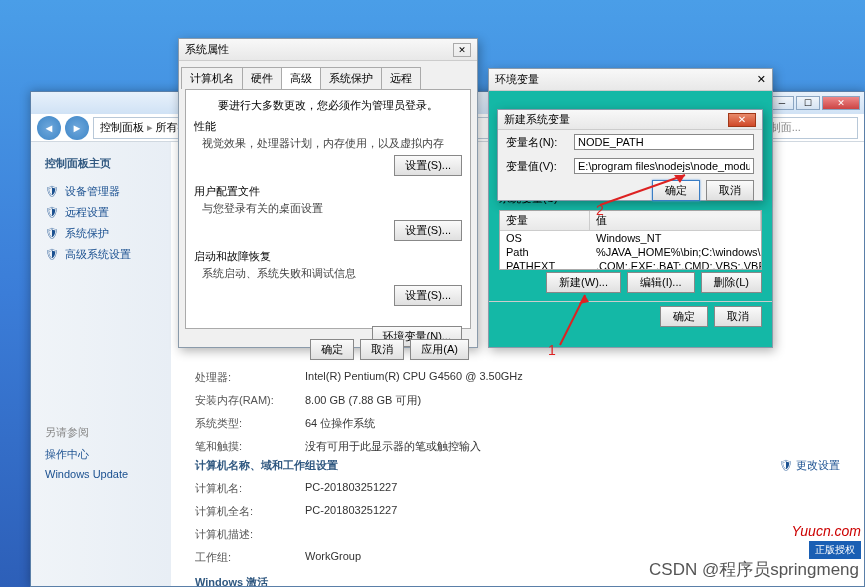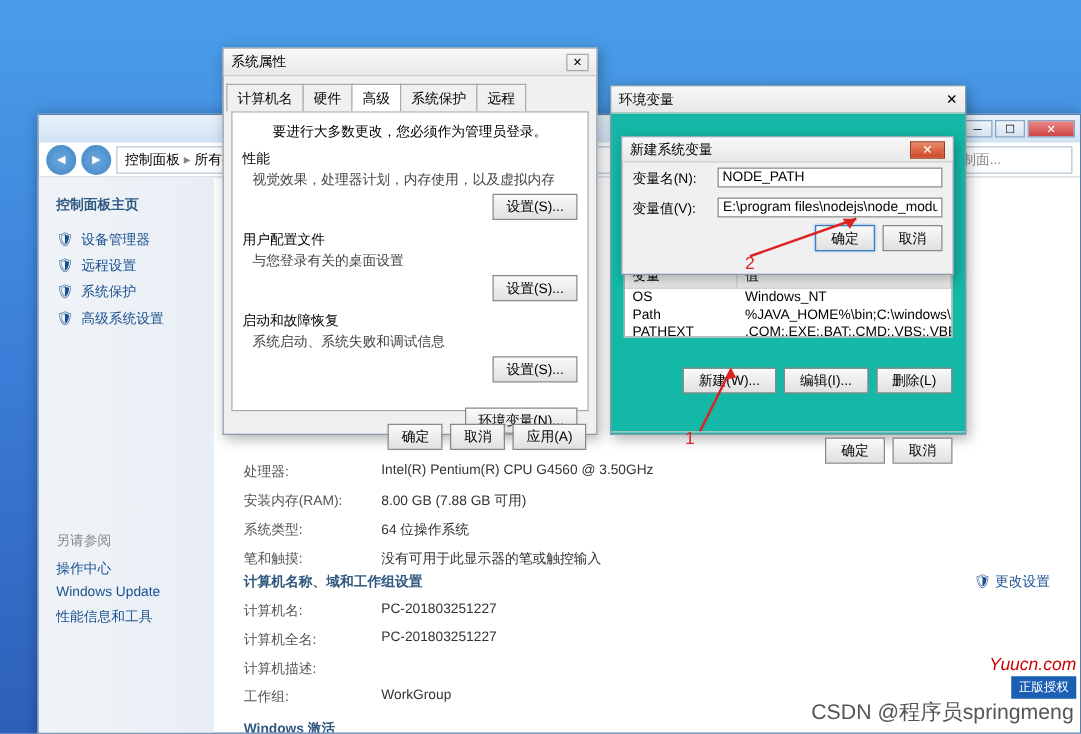--- a/index.html
+++ b/index.html
@@ -64,25 +64,25 @@
 .envdlg .slbl { margin-bottom: 4px; }
 .envdlg .tbl { border: 1px solid #aaa; background: #fff; height: 60px; overflow: hidden; }
 .envdlg .tbl .hdr { display: flex; background: linear-gradient(#f8f8f8,#e8e8e8); border-bottom: 1px solid #ccc; }
 .envdlg .tbl .hdr div { padding: 2px 6px; border-right: 1px solid #ccc; }
 .envdlg .tbl .hdr .c1 { width: 90px; }
 .envdlg .tbl .hdr .c2 { flex: 1; }
 .envdlg .tbl .r { display: flex; font-size: 10px; }
 .envdlg .tbl .r div { padding: 1px 6px; white-space: nowrap; overflow: hidden; }
 .envdlg .tbl .r .c1 { width: 90px; }
 .envdlg .tbl .r .c2 { flex: 1; }
-.envdlg .brow { display: flex; justify-content: flex-end; gap: 6px; padding: 24px 0; align-items: flex-end; }
+.envdlg .brow { display: flex; justify-content: flex-end; gap: 6px; padding: 2px 0; align-items: flex-end; }
 .envdlg .footer { display: flex; justify-content: flex-end; gap: 6px; padding: 4px 10px; border-top: 1px solid #ccc; }
 
 
-.newdlg { position: absolute; left: 497px; top: 109px; width: 266px; height: 111px; background: #f0f0f0; border: 1px solid #8a9aaa; box-shadow: 2px 3px 10px rgba(0,0,0,0.3); z-index: 10; }
+.newdlg { position: absolute; left: 497px; top: 109px; width: 266px; height: 92px; background: #f0f0f0; border: 1px solid #8a9aaa; box-shadow: 2px 3px 10px rgba(0,0,0,0.3); z-index: 10; }
 .newdlg .titlebar { height: 20px; background: linear-gradient(#f8f8f8,#e8e8e8); display: flex; align-items: center; padding: 0 6px; justify-content: space-between; border-bottom: 1px solid #ccc; }
 .newdlg .x { width: 28px; height: 14px; background: linear-gradient(#e88a6a,#d04828); color: #fff; display: flex; align-items: center; justify-content: center; cursor: pointer; font-size: 10px; border: 1px solid #a03818; }
 .newdlg .row { display: flex; align-items: center; padding: 4px 8px; gap: 8px; }
 .newdlg .row .lbl { width: 60px; }
 .newdlg .row input { flex: 1; border: 1px solid #888; padding: 1px 3px; font-size: 11px; }
 .newdlg .footer { display: flex; justify-content: flex-end; gap: 6px; padding: 2px 8px 4px; }
 .newdlg .btn.primary { border: 1px solid #3a7dc4; box-shadow: 0 0 2px #5a9de4; }
 
 .btn { display: inline-block; padding: 2px 12px; border: 1px solid #888; background: linear-gradient(#fafafa,#e0e0e0); cursor: pointer; font-size: 11px; }
 
@@ -155,21 +155,20 @@
           </div>
         <div class="item">
             <span class="ico">🛡</span>
             <span>高级系统设置</span>
           </div>
         <div class="sep"></div>
         <div class="sep"></div>
         <div class="also">另请参阅</div>
         <div class="link">操作中心</div>
         <div class="link">Windows Update</div>
-        <div class="link">性能信息和工具</div>
       </div>
       <div class="main">
         <div class="secgap"></div>
         <div class="row">
             <div class="lbl">处理器:</div>
             <div class="val">Intel(R) Pentium(R) CPU G4560 @ 3.50GHz</div>
           </div>
         <div class="row">
             <div class="lbl">安装内存(RAM):</div>
             <div class="val">8.00 GB (7.88 GB 可用)</div>

